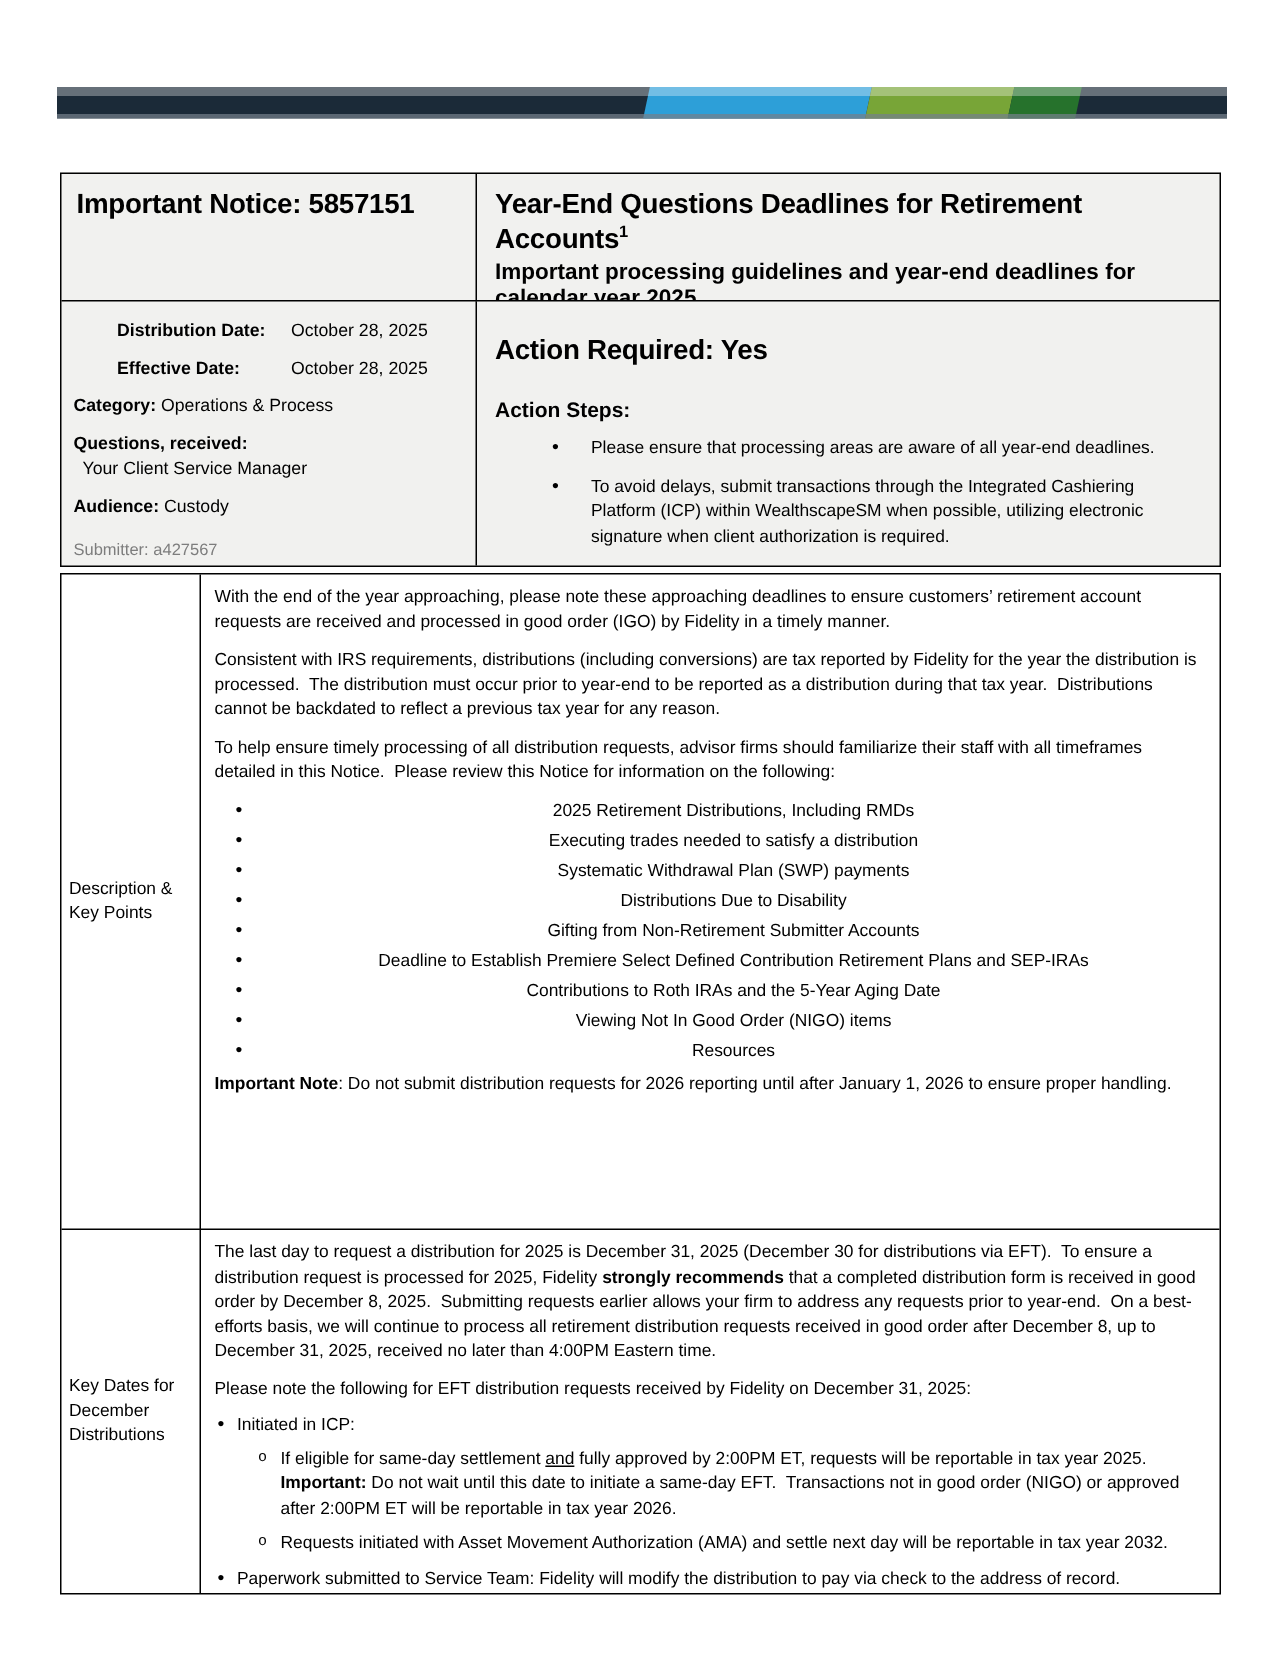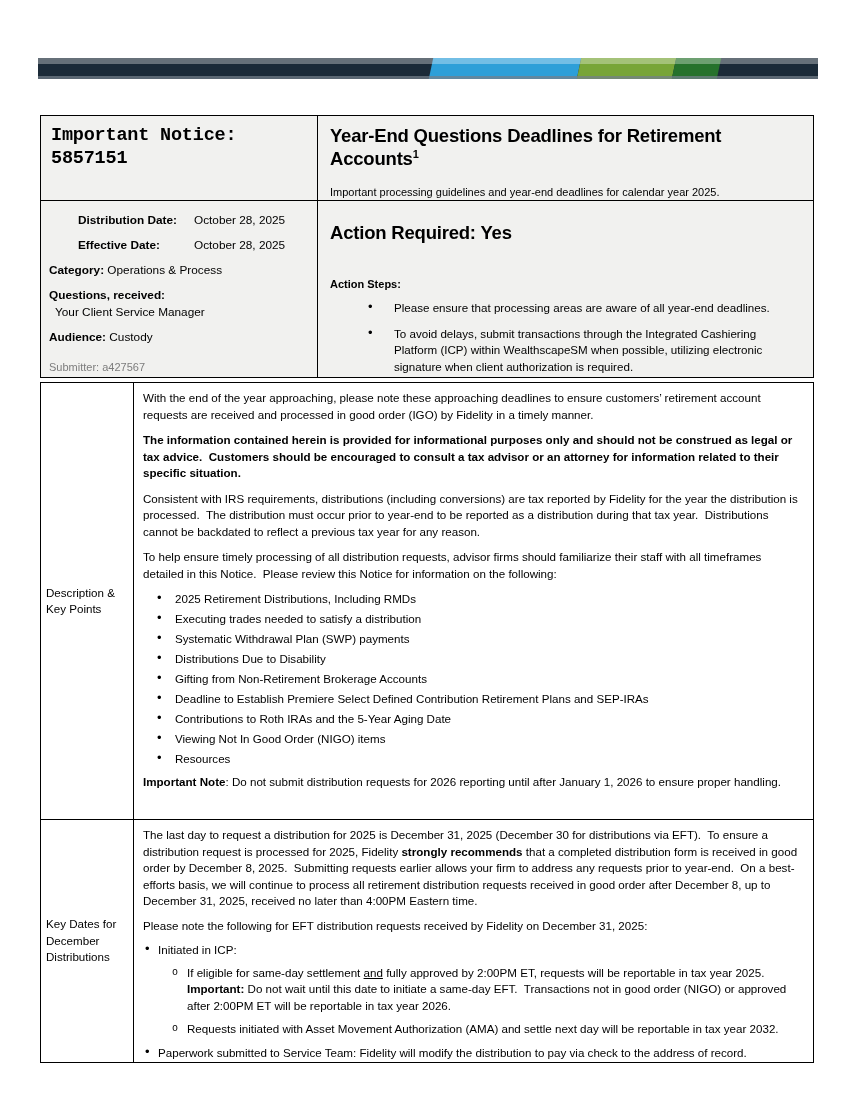--- a/index.html
+++ b/index.html
@@ -24,47 +24,47 @@
   .bb{border-bottom:1.5px solid #000;}
 
   .h-big{font-size:18.5px;font-weight:bold;line-height:1.26;letter-spacing:-0.2px;}
   sup{font-size:11px;}
   .txt{font-size:11.6px;line-height:16.5px;}
   .pw{white-space:pre-wrap;}
   .b{font-weight:bold;}
   .u{text-decoration:underline;}
 
   
-  .c-notice{padding:8px 10px;font-family:Liberation Mono, monospace;}
+  .c-notice{padding:8px 10px;}
   .c-title{padding:8px 12px;}
-  .subtitle{font-size:11px;margin-top:15px;}
+  .subtitle{font-size:15px;margin-top:2px;font-weight:bold;}
 
   
   .c-meta{padding:11px 8px 0 8px;font-size:11.8px;line-height:16.5px;}
   .meta-line{margin-bottom:8.5px;}
   .meta-flex{display:flex;}
   .meta-flex .lab{width:116px;flex:0 0 116px;padding-left:29px;}
   .meta-indent{padding-left:6px;}
   .submitter{color:#7d7d7d;font-size:11px;margin-top:14px;}
 
   
   .c-action{padding:6px 14px 0 12px;}
   .c-action .h-big{margin-top:14px;}
-  .steps-label{font-size:11px;font-weight:bold;margin-top:34px;}
+  .steps-label{font-size:14px;font-weight:bold;margin-top:21px;}
   ul.action-list{list-style:none;margin:10px 0 0 0;padding:0;}
   ul.action-list li{position:relative;padding-left:64px;margin-bottom:9px;}
   ul.action-list li::before{content:"\2022";position:absolute;left:38px;top:-1px;font-size:13px;}
 
   
   .c-rowlabel{display:flex;align-items:center;padding:0 5px;font-size:11.6px;line-height:16.5px;}
 
   
   .c-desc{padding:7px 10px 0 9px;}
   .c-desc p{margin:0 0 9px 0;}
-  ul.desc-list{list-style:none;margin:0 0 6px 0;padding:0;}
+  ul.desc-list{list-style:none;margin:0 0 6px 0;padding:0;text-align:center;}
   ul.desc-list li{position:relative;padding-left:32px;margin-bottom:3.5px;}
   ul.desc-list li::before{content:"\2022";position:absolute;left:14px;top:-1px;font-size:13px;}
 
   
   .c-kd{padding:7px 10px 0 9px;}
   .c-kd p{margin:0 0 8px 0;}
   ul.kd-list{list-style:none;margin:0;padding:0;}
   ul.kd-list > li{position:relative;padding-left:15px;margin-bottom:6px;}
   ul.kd-list > li::before{content:"\2022";position:absolute;left:2px;top:-1px;font-size:13px;}
   ul.kd-sub{list-style:none;margin:6px 0 0 0;padding:0;}
@@ -125,29 +125,28 @@
     </div>
   </div>
 
   <div class="tbl tbl2">
 
     <div class="cell br bb c-rowlabel">
       <span>Description &amp; Key Points</span>
     </div>
     <div class="cell bb c-desc txt">
       <p class="pw">With the end of the year approaching, please note these approaching deadlines to ensure customers’ retirement account requests are received and processed in good order (IGO) by Fidelity in a timely manner.</p>
-      <p class="pw b">The information contained herein is provided for informational purposes only and should not be construed as legal or tax advice.  Customers should be encouraged to consult a tax advisor or an attorney for information related to their specific situation.</p>
       <p class="pw">Consistent with IRS requirements, distributions (including conversions) are tax reported by Fidelity for the year the distribution is processed.  The distribution must occur prior to year-end to be reported as a distribution during that tax year.  Distributions cannot be backdated to reflect a previous tax year for any reason.</p>
       <p class="pw">To help ensure timely processing of all distribution requests, advisor firms should familiarize their staff with all timeframes detailed in this Notice.  Please review this Notice for information on the following:</p>
       <ul class="desc-list">
         <li>2025 Retirement Distributions, Including RMDs</li>
         <li>Executing trades needed to satisfy a distribution</li>
         <li>Systematic Withdrawal Plan (SWP) payments</li>
         <li>Distributions Due to Disability</li>
-        <li>Gifting from Non-Retirement Brokerage Accounts</li>
+        <li>Gifting from Non-Retirement Submitter Accounts</li>
         <li>Deadline to Establish Premiere Select Defined Contribution Retirement Plans and SEP-IRAs</li>
         <li>Contributions to Roth IRAs and the 5-Year Aging Date</li>
         <li>Viewing Not In Good Order (NIGO) items</li>
         <li>Resources</li>
       </ul>
       <p class="pw"><span class="b">Important Note</span><span class="pw">: Do not submit distribution requests for 2026 reporting until after January 1, 2026 to ensure proper handling.</span></p>
     </div>
 
     <div class="cell br c-rowlabel">
       <span>Key Dates for December Distributions</span>

